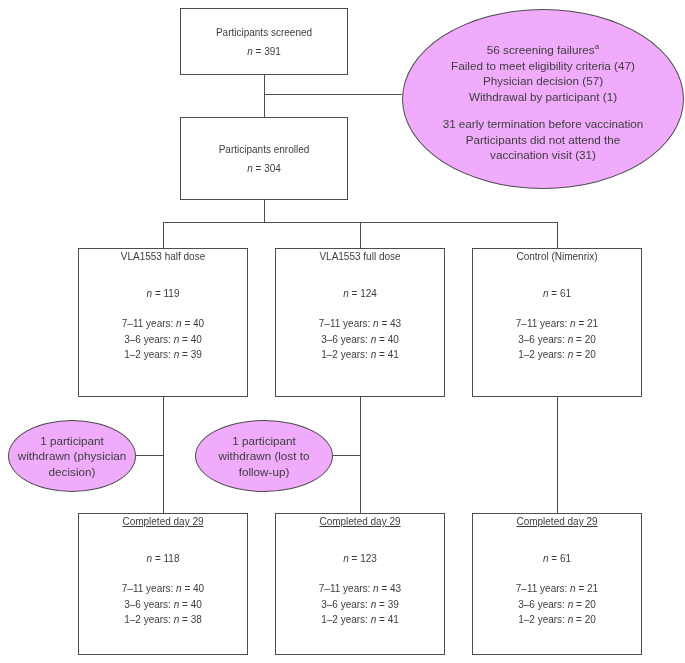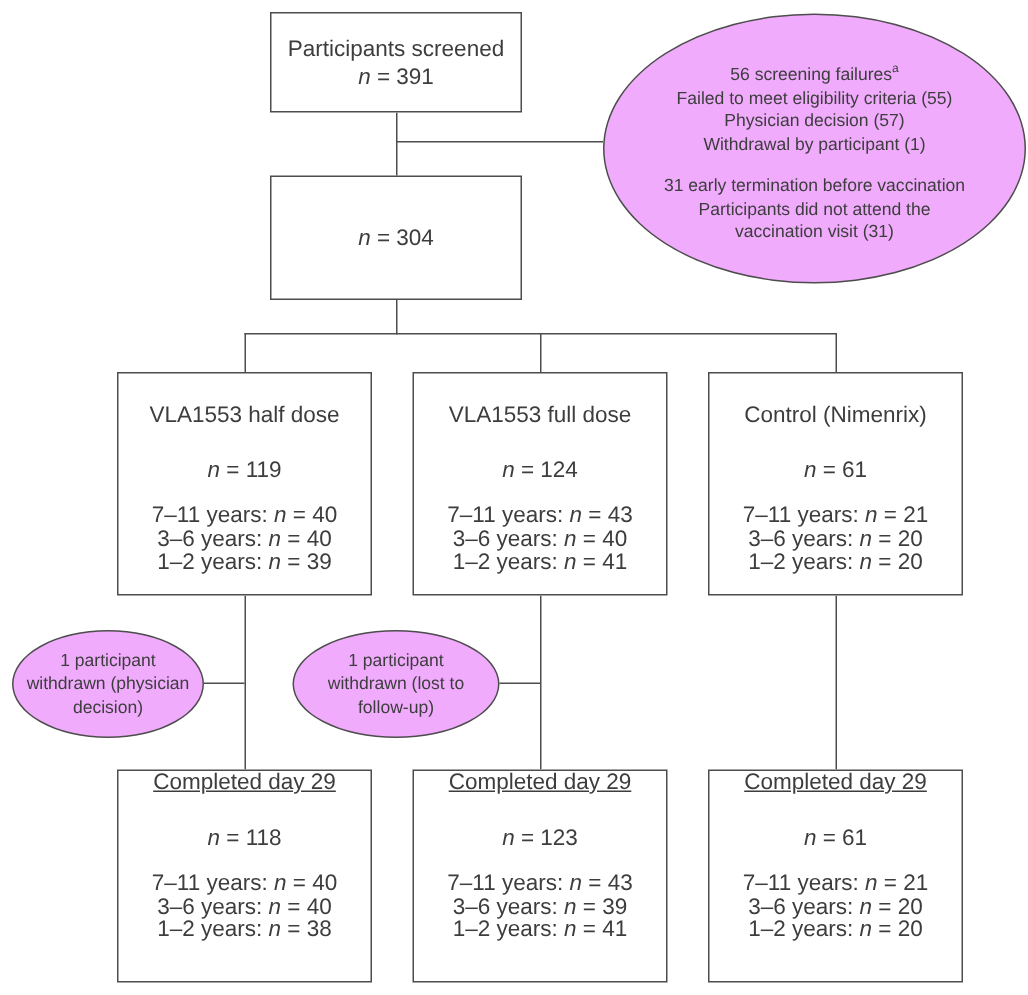--- a/index.html
+++ b/index.html
@@ -2,31 +2,31 @@
 <html><head>
 <meta charset="utf-8">
 <style>
   html,body{margin:0;padding:0;background:#ffffff;}
   body{width:685px;height:663px;overflow:hidden;
        font-family:"Liberation Sans","DejaVu Sans",sans-serif;
        color:#3d3d3d;-webkit-font-smoothing:antialiased;}
   #canvas{position:relative;width:685px;height:663px;background:#ffffff;}
 
   .box{position:absolute;box-sizing:border-box;border:1.4px solid #4d4d4d;
-       background:#fff;text-align:center;font-size:15px;line-height:15.5px;}
+       background:#fff;text-align:center;font-size:10px;line-height:15.5px;}
   .ellipse{position:absolute;box-sizing:border-box;border:1.4px solid #4d4d4d;
        border-radius:50%;background:#f0abfc;text-align:center;
        font-size:11.7px;line-height:15.5px;
        display:flex;flex-direction:column;justify-content:center;align-items:center;}
   .hline{position:absolute;height:1.4px;background:#4d4d4d;}
   .vline{position:absolute;width:1.4px;background:#4d4d4d;}
 
   .center2{display:flex;flex-direction:column;justify-content:center;align-items:center;
            line-height:19px;}
-  .arm .title{margin-top:20px;}
+  .arm .title{}
   .arm .nline{margin-top:21px;}
   .arm .ages{margin-top:15px;}
   .done .title{text-decoration:underline;}
   .done .nline{margin-top:21px;}
   .done .ages{margin-top:15px;}
 
   .bigell{justify-content:flex-start;padding-top:32px;}
   .bigell .grp2{margin-top:12px;text-align:center;}
 
   sup{font-size:8px;line-height:0;}
@@ -79,29 +79,30 @@
   <div class="hline" id="ln-ell0"></div>
   <div class="hline" id="ln-ell1"></div>
 
   <div class="box center2" id="box-screened">
     <div>Participants screened</div>
     <div><i>n</i> = 391</div>
   </div>
 
   <div class="ellipse bigell" id="ellipse-screenfail">
     <div>56 screening failures<sup>a</sup></div>
-    <div>Failed to meet eligibility criteria (55)</div>
+    <div>Failed to meet eligibility criteria (47)</div>
     <div>Physician decision (57)</div>
     <div>Withdrawal by participant (1)</div>
     <div class="grp2">31 early termination before vaccination</div>
     <div>Participants did not attend the</div>
     <div>vaccination visit (31)</div>
   </div>
 
   <div class="box center2" id="box-enrolled">
+    <div>Participants enrolled</div>
     <div><i>n</i> = 304</div>
   </div>
 
   <div class="box arm" id="box-arm-0">
     <div class="title">VLA1553 half dose</div>
     <div class="nline"><i>n</i> = 119</div>
     <div class="ages">
       <div>7–11 years: <i>n</i> = 40</div>
       <div>3–6 years: <i>n</i> = 40</div>
       <div>1–2 years: <i>n</i> = 39</div>

